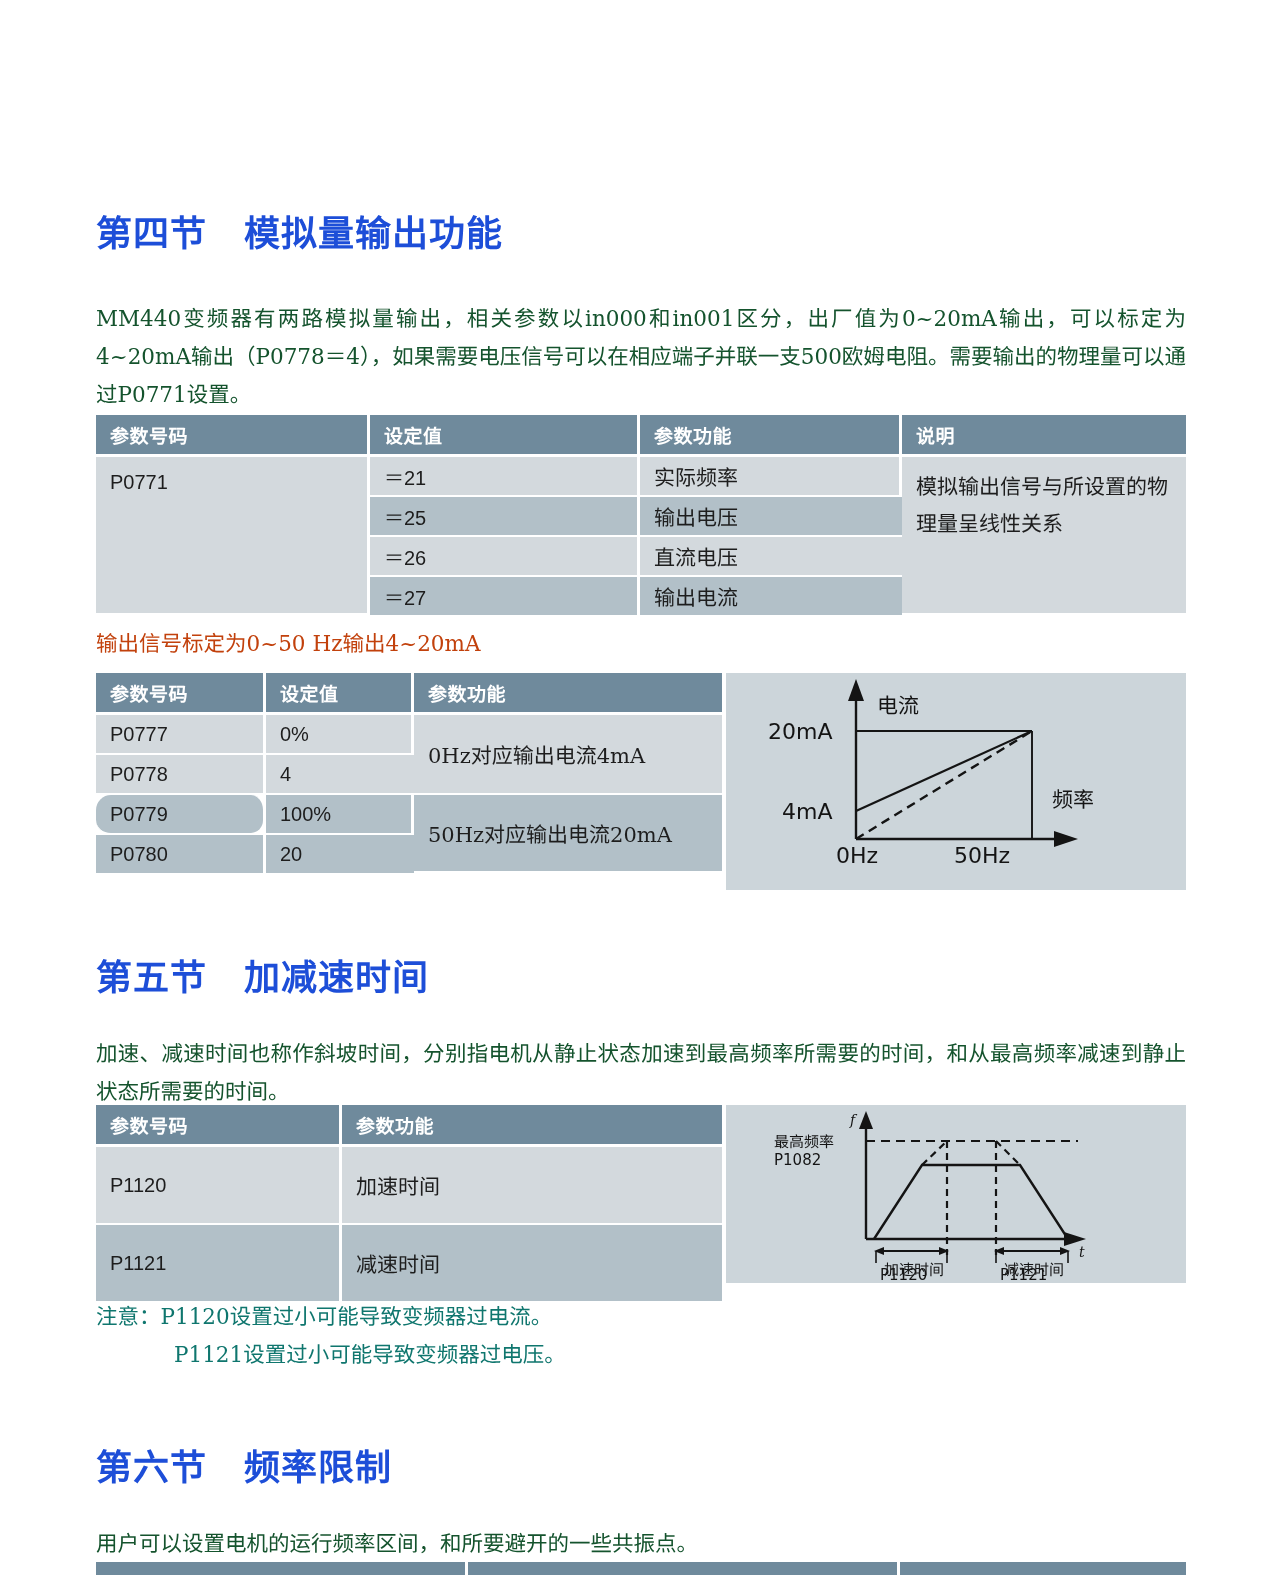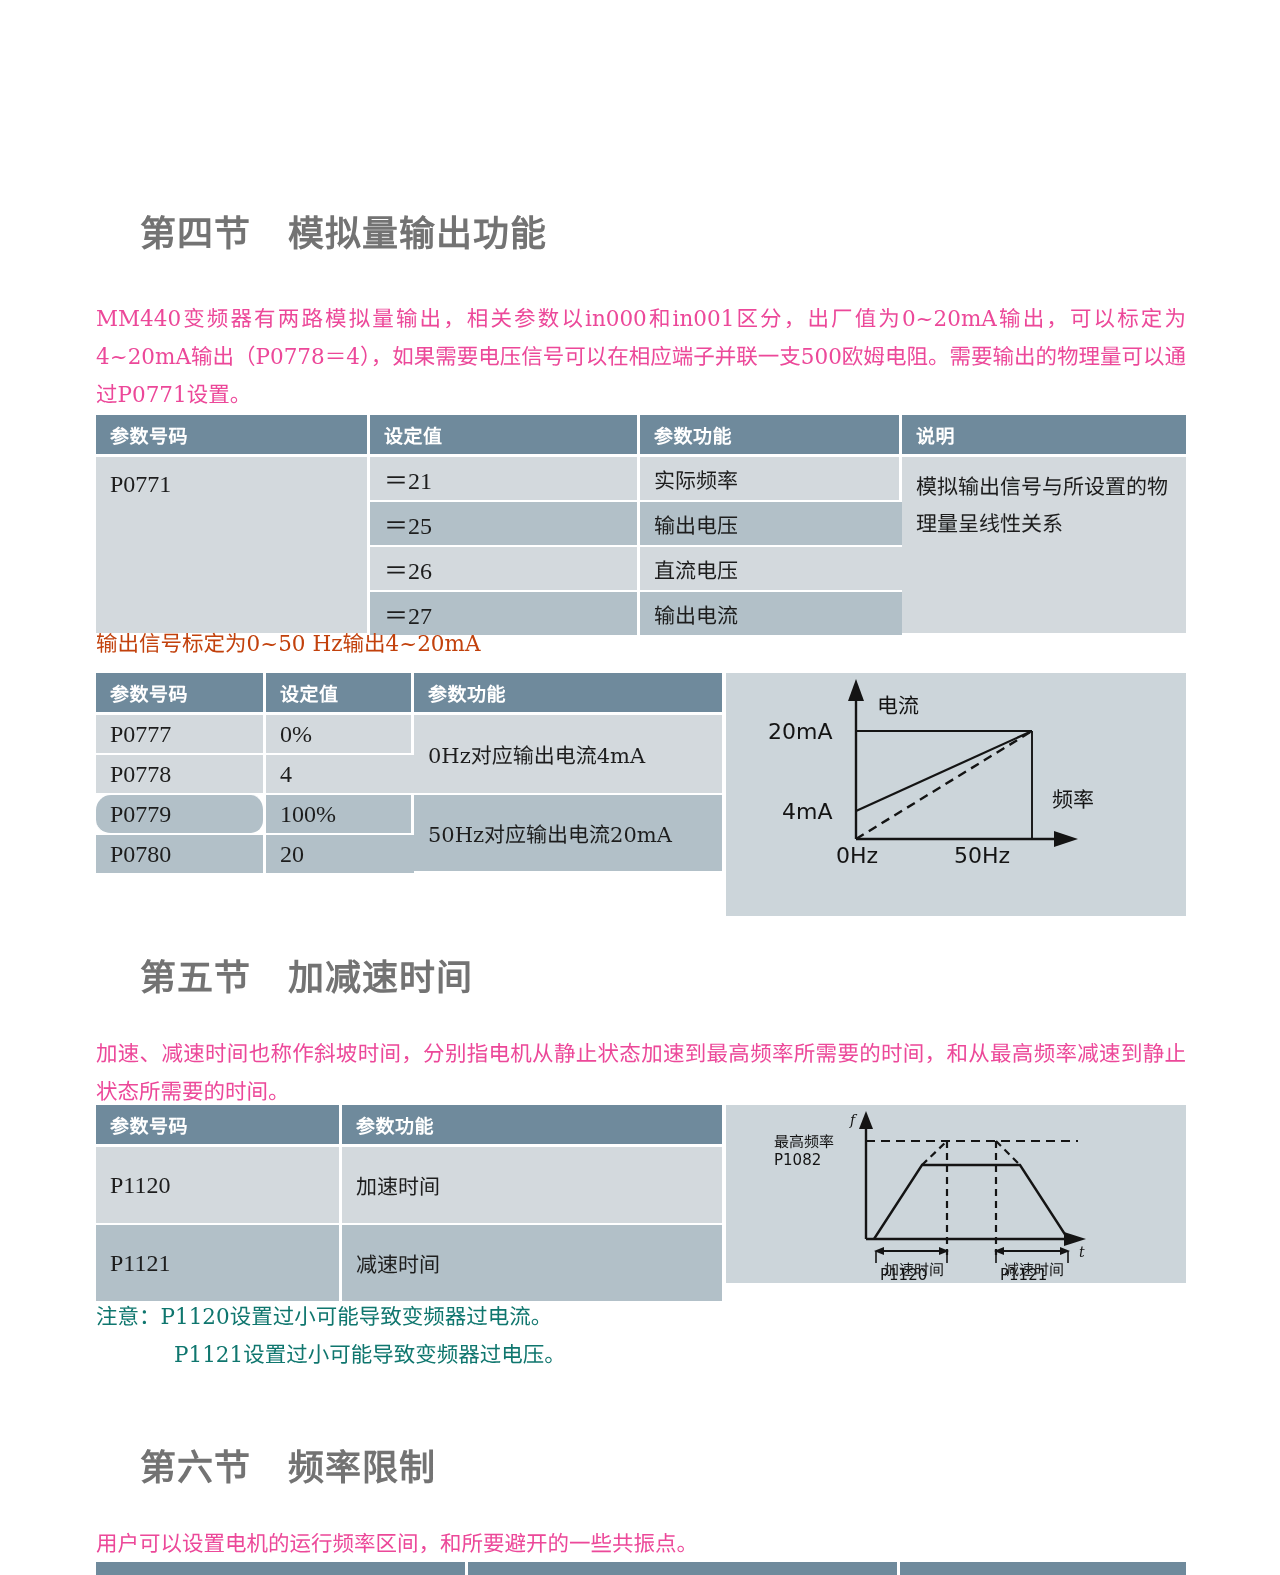--- a/index.html
+++ b/index.html
@@ -25,33 +25,32 @@
     height: 1575px;
   }
 
   
   .section-heading {
     position: absolute;
     font-family: "DejaVu Sans", "Liberation Sans", sans-serif;
     font-weight: 700;
     font-size: 36px;
     letter-spacing: 1px;
-    color: #737373;
+    color: #1d4ed8;
     white-space: pre;
     line-height: 1;
-    margin-left: 44px;
   }
 
   
   .para {
     position: absolute;
     font-family: "DejaVu Serif", "Liberation Serif", serif;
     font-size: 21.5px;
     line-height: 38px;
-    color: #ec4899;
+    color: #14532d;
     text-align: justify;
     text-justify: inter-ideograph;
   }
   .para-indent-lines {
     position: absolute;
     font-family: "DejaVu Serif", "Liberation Serif", serif;
     font-size: 21.5px;
     line-height: 38px;
     color: #0f766e;
   }
@@ -81,28 +80,28 @@
     text-align: left;
     padding: 6px 0 6px 14px;
     border-right: 3px solid #ffffff;
     border-bottom: 3px solid #ffffff;
     vertical-align: middle;
     letter-spacing: 0.5px;
   }
   .tbl th:last-child { border-right: none; margin-left: 19px; }
 
   .tbl td {
-    font-size: 24px;
+    font-size: 20px;
     color: #1d1d1d;
     text-align: left;
     padding: 4px 0 4px 14px;
     border-right: 3px solid #ffffff;
     border-bottom: 2px solid #ffffff;
     vertical-align: middle;
-    font-family: Liberation Serif, serif;
+    font-family: Liberation Sans, sans-serif;
   }
   .tbl td:last-child { border-right: none; }
   .tbl tr:last-child td { border-bottom: none; }
 
   td.band-light { background: #d3d9dd; }
   td.band-dark  { background: #b2c0c8; }
   td.cjk { font-family: "DejaVu Serif", "Liberation Serif", serif; font-size: 21px; }
 
   
   .figure-panel {
@@ -192,21 +191,21 @@
         <td class="band-dark">100%</td>
         <td class="band-dark cjk" rowspan="2" style="vertical-align:middle;">50Hz对应输出电流20mA</td>
       </tr>
       <tr>
         <td class="band-dark" style="height:30px;">P0780</td>
         <td class="band-dark">20</td>
       </tr>
     </tbody>
   </table>
 
-  <div class="figure-panel" style="left:726px; top:673px; width:460px; height:243px;">
+  <div class="figure-panel" style="left:726px; top:673px; width:460px; height:217px;">
     <svg width="460" height="193" viewBox="0 0 460 193" xmlns="http://www.w3.org/2000/svg">
 
       <line x1="130" y1="22" x2="130" y2="166" stroke="#141414" stroke-width="2.4"></line>
       <polygon points="130,6 122,28 138,28" fill="#141414"></polygon>
 
       <line x1="130" y1="166" x2="334" y2="166" stroke="#141414" stroke-width="2.4"></line>
       <polygon points="352,166 328,158 328,174" fill="#141414"></polygon>
 
       <line x1="130" y1="58" x2="306" y2="58" stroke="#141414" stroke-width="1.9"></line>
 

